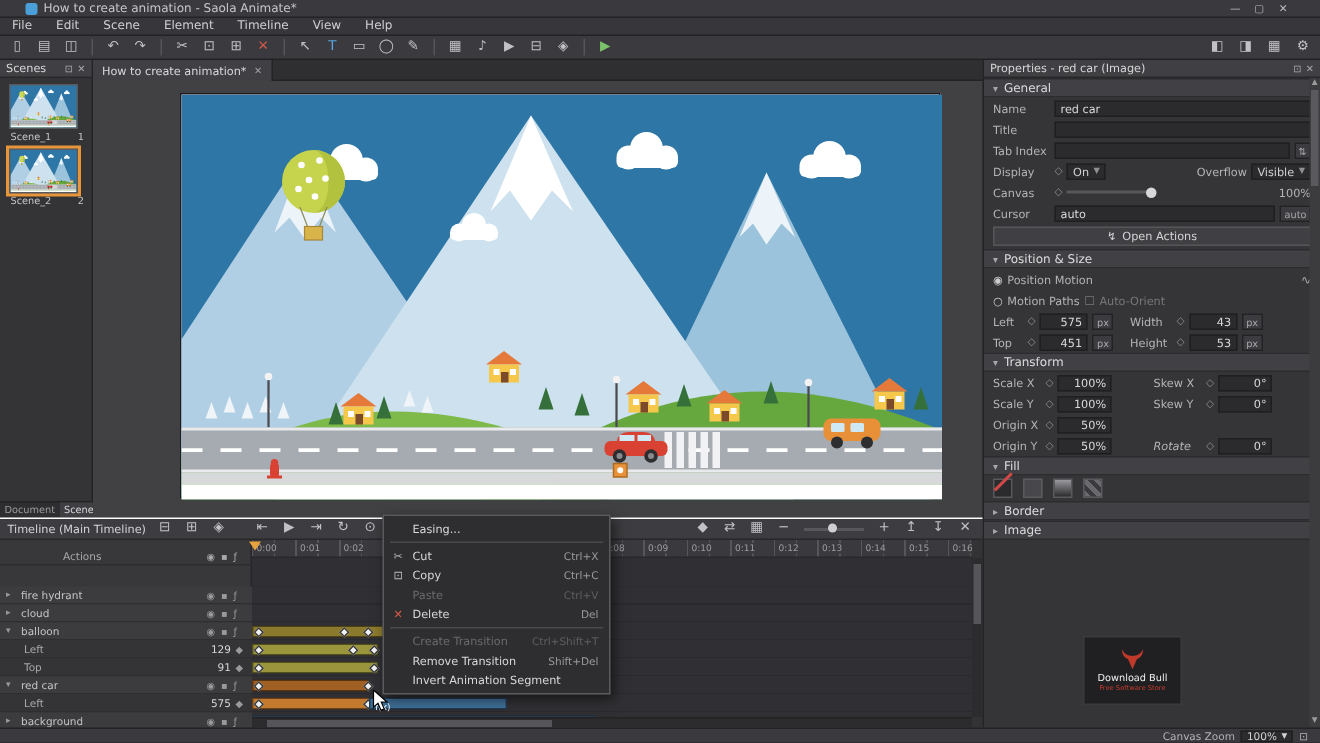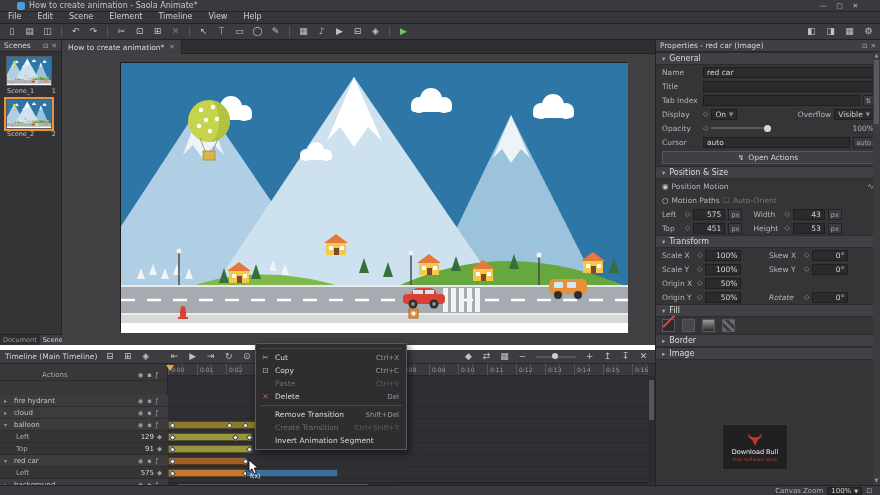--- a/index.html
+++ b/index.html
@@ -75,21 +75,21 @@
 .sw-none{background:#2b2b2d}
 .sw-none::after{content:"";position:absolute;left:0;top:5.5px;width:16px;height:1.5px;background:#d04848;transform:rotate(-45deg);transform-origin:left center}
 .sw-solid{background:#48484c}
 .sw-grad{background:linear-gradient(180deg,#9a9a9e,#2c2c2e)}
 .sw-img{background:repeating-linear-gradient(45deg,#6a6a6e 0 3px,#3a3a3e 3px 6px)}
 #prop-scroll{position:absolute;right:0;top:12px;width:7px;height:433px;background:#3c3c3f}
 #prop-scroll .thumb-v{position:absolute;left:1px;top:8px;width:5px;height:64px;background:#5a5a5e}
 #prop-scroll .sb-a{position:absolute;left:0;width:7px;height:8px;font-size:5px;text-align:center;color:#9a9a9e}
 
 
-#timeline{position:absolute;left:0;top:345px;width:655px;height:140px;background:#333336;border-top:5px solid #ffffff}
+#timeline{position:absolute;left:0;top:345px;width:655px;height:140px;background:#333336;border-top:1px solid #ffffff}
 #tl-header{height:14px;background:#3d3d41;display:flex;align-items:center;gap:6px;padding:0 5px;
   font-size:7.5px;color:#d4d4d6;border-bottom:1px solid #28282b}
 .tl-icons{display:flex;gap:5px;color:#b2b2b6;font-size:8px;align-items:center}
 #tlh-right{margin-left:auto}
 .tl-slider{width:40px;height:2px;background:#58585c;position:relative;margin:0 2px}
 .tl-slider .dot{position:absolute;left:16px;top:-2.5px;width:6px;height:6px;border-radius:50%;background:#cfcfd2}
 #tl-left{position:absolute;left:0;top:14px;width:168px;height:126px;background:#38383b;border-right:1px solid #26262a}
 #actions-h{position:absolute;left:0;top:19px;width:168px;height:12px;display:flex;align-items:center;
   font-size:7px;color:#a8a8ac;padding-left:42px;gap:2px;border-bottom:1px solid #2c2c2f}
 .hdr-ics{margin-left:auto;display:flex;gap:4px;padding-right:10px;font-size:6.5px}
@@ -432,21 +432,21 @@
       <span>On</span>
       <span class="arr">▼</span>
     </span>
     <span style="margin-left:auto">Overflow</span>
     <span class="dd">
       <span>Visible</span>
       <span class="arr">▼</span>
     </span>
   </div>
   <div class="prow">
-    <span class="plabel">Opacity</span>
+    <span class="plabel">Canvas</span>
     <span class="kf">◇</span>
     <span class="slider">
           <span class="dot"></span>
         </span>
     <span style="margin-left:auto">100%</span>
   </div>
   <div class="prow">
     <span class="plabel">Cursor</span>
     <input class="pinput" value="auto" style="">
     <span class="chip">auto</span>
@@ -731,20 +731,25 @@
 <div id="statusbar">
   <span>Canvas Zoom</span>
   <span id="zoom-box">
     <span>100%</span>
     <span style="font-size:5px">▼</span>
   </span>
   <span>⊡</span>
 </div>
 
 <div id="ctx">
+      <div class="ctx-item">
+        <span class="ctx-icon"></span>
+        <span class="ctx-label">Easing...</span>
+        <span class="ctx-sc"></span>
+      </div>
       <div class="ctx-div"></div>
       <div class="ctx-item">
         <span class="ctx-icon">✂</span>
         <span class="ctx-label">Cut</span>
         <span class="ctx-sc">Ctrl+X</span>
       </div>
       <div class="ctx-item">
         <span class="ctx-icon">⊡</span>
         <span class="ctx-label">Copy</span>
         <span class="ctx-sc">Ctrl+C</span>
@@ -753,29 +758,29 @@
         <span class="ctx-icon"></span>
         <span class="ctx-label">Paste</span>
         <span class="ctx-sc">Ctrl+V</span>
       </div>
       <div class="ctx-item">
         <span class="ctx-icon" style="color: rgb(212, 90, 74);">✕</span>
         <span class="ctx-label">Delete</span>
         <span class="ctx-sc">Del</span>
       </div>
       <div class="ctx-div"></div>
+      <div class="ctx-item disabled">
+        <span class="ctx-icon"></span>
+        <span class="ctx-label">Create Transition</span>
+        <span class="ctx-sc">Ctrl+Shift+T</span>
+      </div>
       <div class="ctx-item">
         <span class="ctx-icon"></span>
         <span class="ctx-label">Remove Transition</span>
         <span class="ctx-sc">Shift+Del</span>
-      </div>
-      <div class="ctx-item disabled">
-        <span class="ctx-icon"></span>
-        <span class="ctx-label">Create Transition</span>
-        <span class="ctx-sc">Ctrl+Shift+T</span>
       </div>
       <div class="ctx-item">
         <span class="ctx-icon"></span>
         <span class="ctx-label">Invert Animation Segment</span>
         <span class="ctx-sc"></span>
       </div>
     </div>
 
 <div id="watermark">
   <svg width="20" height="15" viewBox="0 0 22 17">

